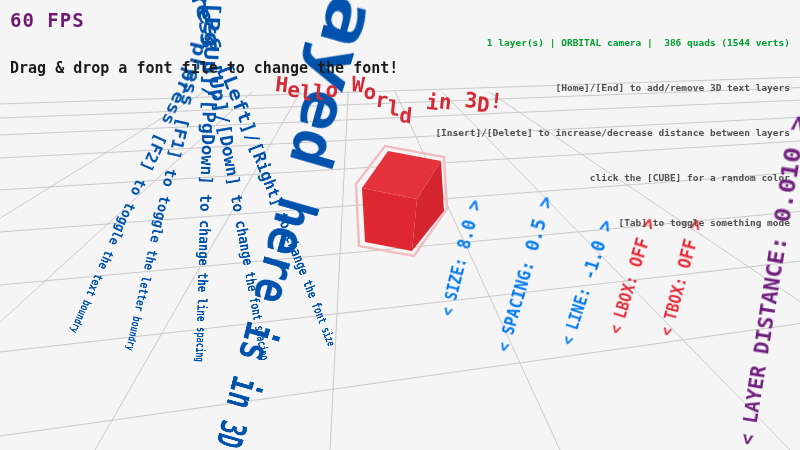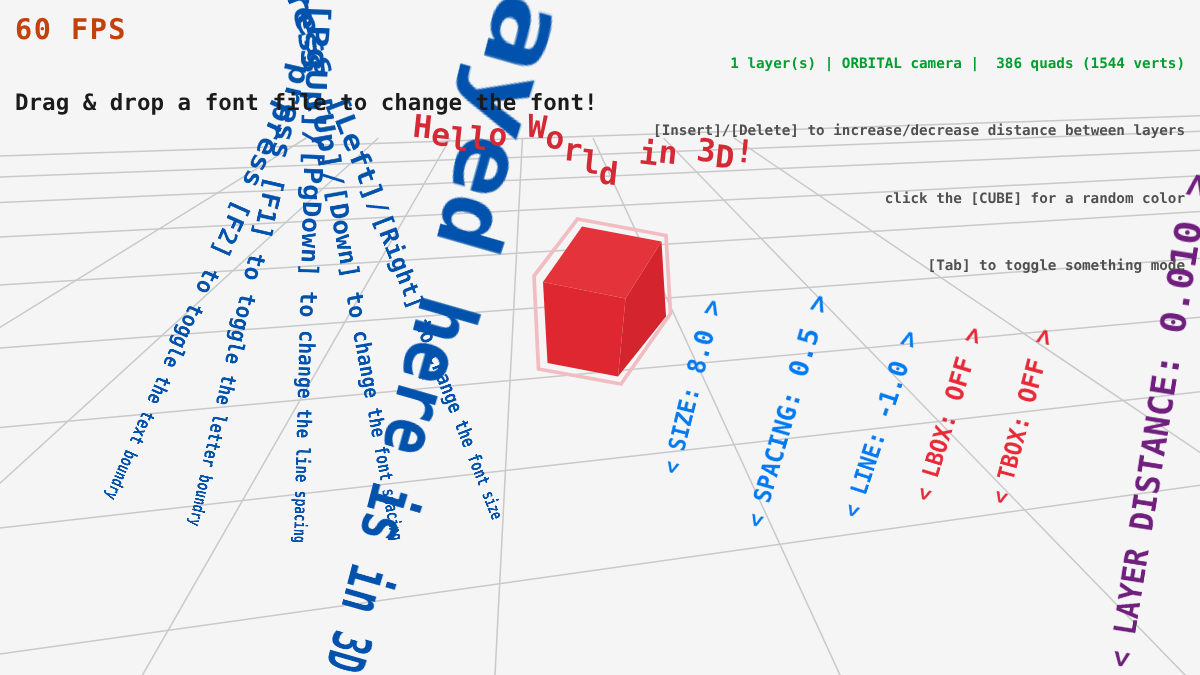--- a/index.html
+++ b/index.html
@@ -91,24 +91,25 @@
   <svg id="cube-svg" width="800" height="450">
     <polygon points="362,188 388,151 441,161 417,199" fill="#e5333c"></polygon>
     <polygon points="417,199 441,161 444,211 412,251" fill="#d4242e"></polygon>
     <polygon points="362,188 417,199 412,251 365,242" fill="#de2731"></polygon>
     <polygon points="356,184 385,146 444,157 447,209 414,256 359,246" fill="none" stroke="#f1bdc2" stroke-width="2.5"></polygon>
   </svg>
 
   <div class="wave" id="wave" style="color:#d42a36;"><span style="transform: translateY(12px);">H</span><span style="transform: translateY(16px);">e</span><span style="transform: translateY(18px);">l</span><span style="transform: translateY(16px);">l</span><span style="transform: translateY(12px);">o</span><span style="transform: translateY(0px);"> </span><span style="transform: translateY(4px);">W</span><span style="transform: translateY(10px);">o</span><span style="transform: translateY(17px);">r</span><span style="transform: translateY(24px);">l</span><span style="transform: translateY(30px);">d</span><span style="transform: translateY(0px);"> </span><span style="transform: translateY(14px);">i</span><span style="transform: translateY(12px);">n</span><span style="transform: translateY(0px);"> </span><span style="transform: translateY(8px);">3</span><span style="transform: translateY(11px);">D</span><span style="transform: translateY(6px);">!</span></div>
 </div>
 
-<div class="hud fps" style="color:#c2410c;">60 FPS</div>
+<div class="hud fps" style="color:#701a75;">60 FPS</div>
 
 <div class="hud hud-left">
   <div>Drag &amp; drop a font file to change the font!</div>
 </div>
 
 <div class="hud hud-right">
   <div style="color:#009e2f;">1 layer(s) | ORBITAL camera |  386 quads (1544 verts)</div>
+  <div>[Home]/[End] to add/remove 3D text layers</div>
   <div>[Insert]/[Delete] to increase/decrease distance between layers</div>
   <div>click the [CUBE] for a random color</div>
   <div>[Tab] to toggle something mode</div>
 </div>
 
 </body></html>

